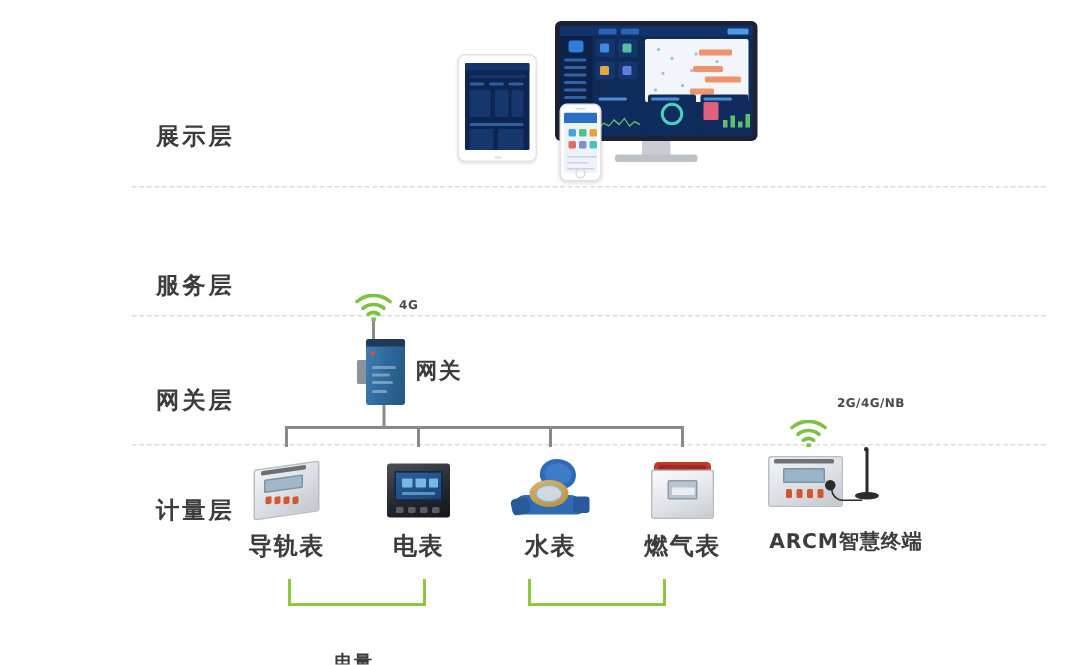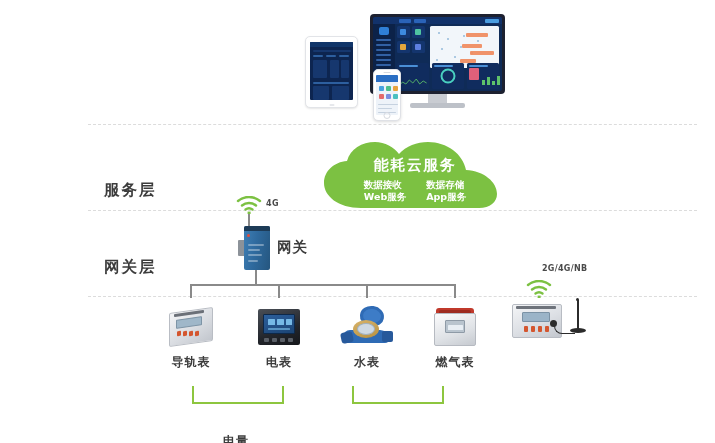--- a/index.html
+++ b/index.html
@@ -113,21 +113,21 @@
 
   
   .conn{position:absolute;background:#8a8a8a;}
   .conn-v{width:1.5px;}
   .conn-h{height:1.5px;}
 
   
   .meter{position:absolute;width:86px;text-align:center;}
   .meter .mname{
     position:absolute;left:0;width:86px;top:54px;text-align:center;
-    font-size:12px;color:#3c3c3c;font-weight:600;letter-spacing:1px;white-space:nowrap;
+    font-size:16px;color:#3c3c3c;font-weight:600;letter-spacing:1px;white-space:nowrap;
   }
   .dev{position:absolute;left:50%;transform:translateX(-50%);}
 
   
   .din{width:44px;height:34px;top:10px;}
   .din-body{position:absolute;left:0;top:0;width:44px;height:34px;
     background:linear-gradient(150deg,#f3f4f6 0%,#dadde2 55%,#c2c6cd 100%);
     border:1px solid #b9bdc4;border-radius:2px;box-sizing:border-box;
     transform:skewY(-8deg);}
   .din-lcd{position:absolute;left:7px;top:8px;width:26px;height:9px;background:#9fb7c9;border:1px solid #7d94a6;border-radius:1px;transform:skewY(-8deg);box-sizing:border-box;}
@@ -162,21 +162,21 @@
     border:1px solid #b6bac1;border-radius:2px;box-sizing:border-box;}
   .gas-top{position:absolute;left:2px;top:0px;width:38px;height:7px;background:#c0392b;border-radius:3px 3px 0 0;}
   .gas-top2{position:absolute;left:5px;top:2px;width:32px;height:5px;background:#9e2b20;border-radius:2px;}
   .gas-win{position:absolute;left:11px;top:12px;width:20px;height:13px;background:#b9c4ce;border:1px solid #8e9aa6;box-sizing:border-box;border-radius:1px;}
   .gas-win i{position:absolute;left:2px;top:4px;width:15px;height:5px;background:#e8eef4;display:block;border-radius:.5px;}
   .gas-pipe{position:absolute;top:0px;width:5px;height:6px;background:#aeb3ba;border-radius:1px;}
 
   
   #arcm-group{position:absolute;left:498px;top:262px;width:132px;height:112px;}
   #arcm-wifi{position:absolute;left:28px;top:18px;width:26px;height:18px;}
-  #arcm-net{position:absolute;left:44px;top:2px;font-size:8px;color:#4a4a4a;font-weight:700;letter-spacing:.3px;white-space:nowrap;}
+  #arcm-net{position:absolute;left:60px;top:2px;font-size:8px;color:#4a4a4a;font-weight:700;letter-spacing:.3px;white-space:nowrap;}
   .arcm-dev{position:absolute;left:14px;top:42px;width:52px;height:36px;}
   .arcm-body{position:absolute;left:0;top:0;width:50px;height:34px;
     background:linear-gradient(155deg,#f4f5f7 0%,#dcdfe4 55%,#c3c7ce 100%);
     border:1px solid #b8bcc3;border-radius:2px;box-sizing:border-box;}
   .arcm-top{position:absolute;left:4px;top:1.5px;width:40px;height:3px;background:#6e737b;border-radius:1px;}
   .arcm-lcd{position:absolute;left:10px;top:8px;width:28px;height:10px;background:#9bb4c8;border:1px solid #7b92a5;box-sizing:border-box;border-radius:1px;}
   .arcm-btn{position:absolute;top:22px;width:4px;height:6px;background:#d4562f;border-radius:1px;}
   .ant-base{position:absolute;left:72px;top:66px;width:16px;height:5px;background:#2b2b2b;border-radius:50%;}
   .ant-rod{position:absolute;left:79px;top:38px;width:1.6px;height:30px;background:#2b2b2b;}
   .ant-tip{position:absolute;left:78px;top:36px;width:3px;height:3px;background:#2b2b2b;border-radius:50%;}
@@ -194,22 +194,24 @@
 </style>
 </head>
 <body>
 
 <div id="stage">
 
   <div class="divider" id="div1"></div>
   <div class="divider" id="div2"></div>
   <div class="divider" id="div3"></div>
 
+  <div class="layer-label" id="lbl-display">展示层</div>
   <div class="layer-label" id="lbl-gateway">网关层</div>
   <div class="layer-label" id="lbl-service">服务层</div>
+  <div class="layer-label" id="lbl-meter">计量层</div>
 
   <div id="display-group">
 
     <div class="tablet">
       <div class="tablet-screen">
         <div class="t-top"></div>
         <div class="t-block" style="left:3px;top:8px;width:38px;height:2px;"></div>
         <div class="t-line" style="left:3px;top:13px;width:10px;"></div>
         <div class="t-line" style="left:16px;top:13px;width:10px;"></div>
         <div class="t-line" style="left:29px;top:13px;width:10px;"></div>
@@ -312,38 +314,20 @@
         <span class="p-ico" style="left:10px;top:19px;background:#7a8fe0;"></span>
         <span class="p-ico" style="left:17px;top:19px;background:#4ac0c0;"></span>
         <span class="p-line" style="top:29px;width:20px;"></span>
         <span class="p-line" style="top:33px;width:14px;"></span>
         <span class="p-line" style="top:37px;width:18px;"></span>
       </div>
       <div class="phone-home"></div>
     </div>
   </div>
 
-  <div id="cloud-wrap">
-    <svg class="cloud-svg" width="198" height="68" viewBox="0 0 198 68">
-      <path d="M45,66 C22,66 8,54 8,41 C8,29 18,20 31,19 C34,7 46,0 59,0
-               C69,0 78,5 83,12 C90,4 101,0 112,0 C131,0 147,12 150,28
-               C168,29 181,40 181,52 C181,60 174,66 163,66 Z" fill="#7cc142"></path>
-    </svg>
-    <div class="cloud-title">能耗云服务</div>
-    <div class="cloud-sub" id="cloud-row">
-      <div class="cloud-col">
-        <div>数据接收</div>
-        <div>Web服务</div>
-      </div>
-      <div class="cloud-col">
-        <div>数据存储</div>
-        <div>App服务</div>
-      </div>
-    </div>
-  </div>
 
   <div id="gw-wifi">
     <svg class="wifi-svg" width="26" height="18" viewBox="0 0 26 18">
       <path d="M2,5 A17,17 0 0 1 24,5" fill="none" stroke="#7cc142" stroke-width="2.4" stroke-linecap="round"></path>
       <path d="M6,9.5 A11,11 0 0 1 20,9.5" fill="none" stroke="#7cc142" stroke-width="2.4" stroke-linecap="round"></path>
       <path d="M9.5,13.5 A6,6 0 0 1 16.5,13.5" fill="none" stroke="#7cc142" stroke-width="2.4" stroke-linecap="round"></path>
       <rect x="11.6" y="15.6" width="3" height="3" fill="#7cc142"></rect>
     </svg>
   </div>
   <div id="gw-4g">4G</div>
@@ -447,20 +431,21 @@
       <div class="arcm-btn" style="left:12px;"></div>
       <div class="arcm-btn" style="left:19px;"></div>
       <div class="arcm-btn" style="left:26px;"></div>
       <div class="arcm-btn" style="left:33px;"></div>
     </div>
     <div class="ant-plug"></div>
     <div class="ant-cable"></div>
     <div class="ant-base"></div>
     <div class="ant-rod"></div>
     <div class="ant-tip"></div>
+    <div id="arcm-label">ARCM智慧终端</div>
   </div>
 
   <div class="bracket" style="left:192px;top:386px;width:88px;"></div>
   <div class="bracket-label" style="left:192px;top:405px;width:88px;">电量</div>
 
   <div class="bracket" style="left:352px;top:386px;width:88px;"></div>
 
 </div>
 
 </body></html>

